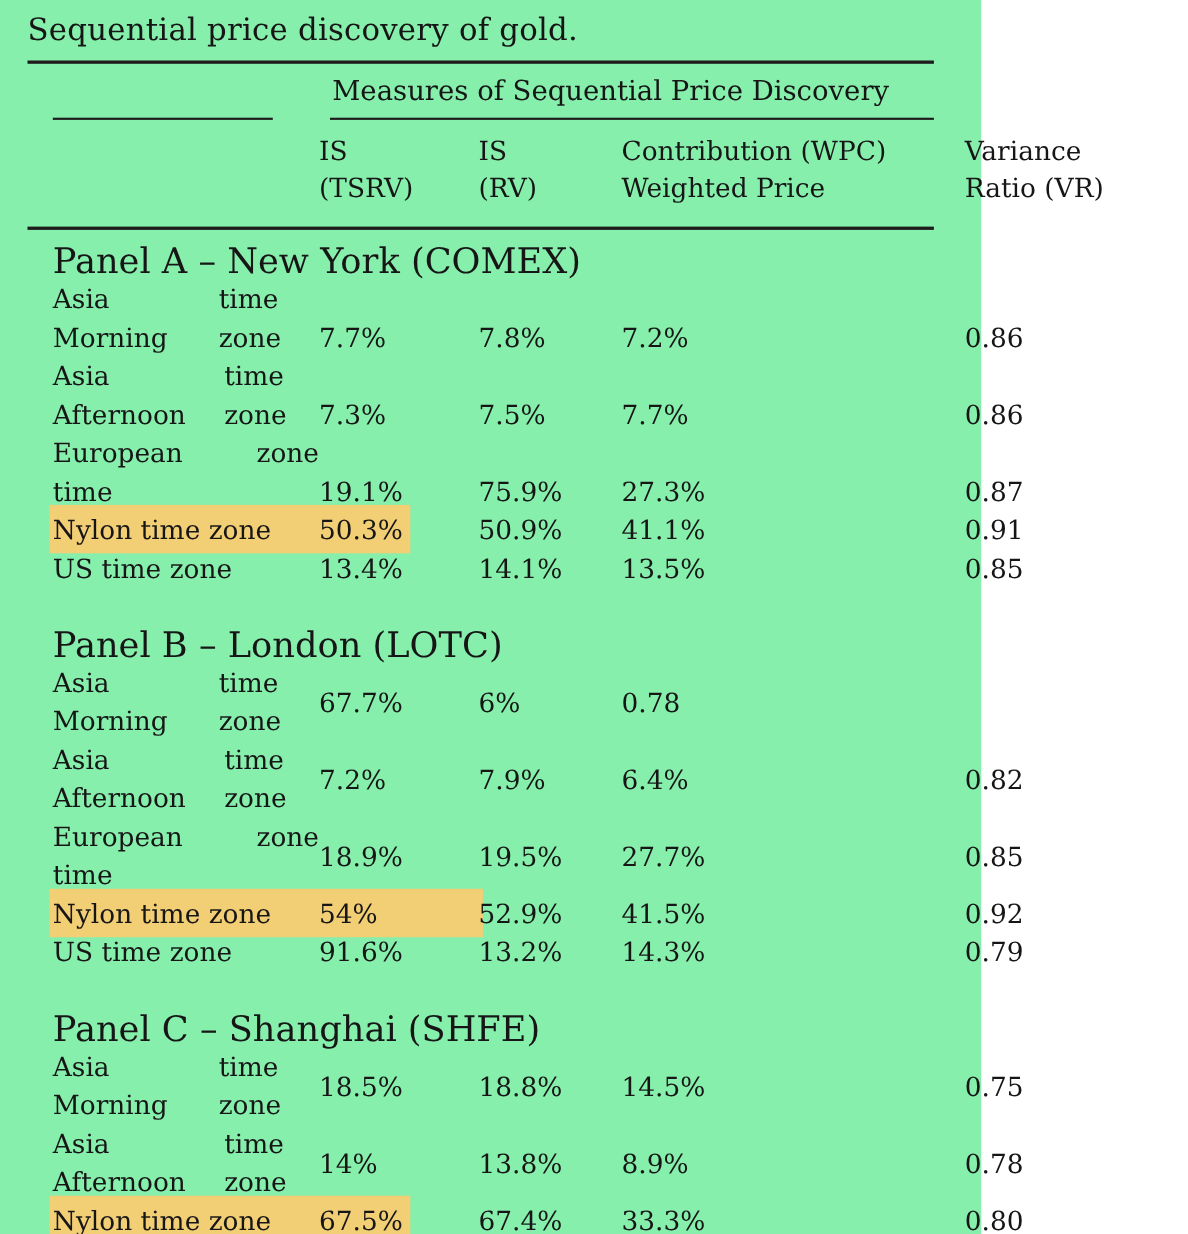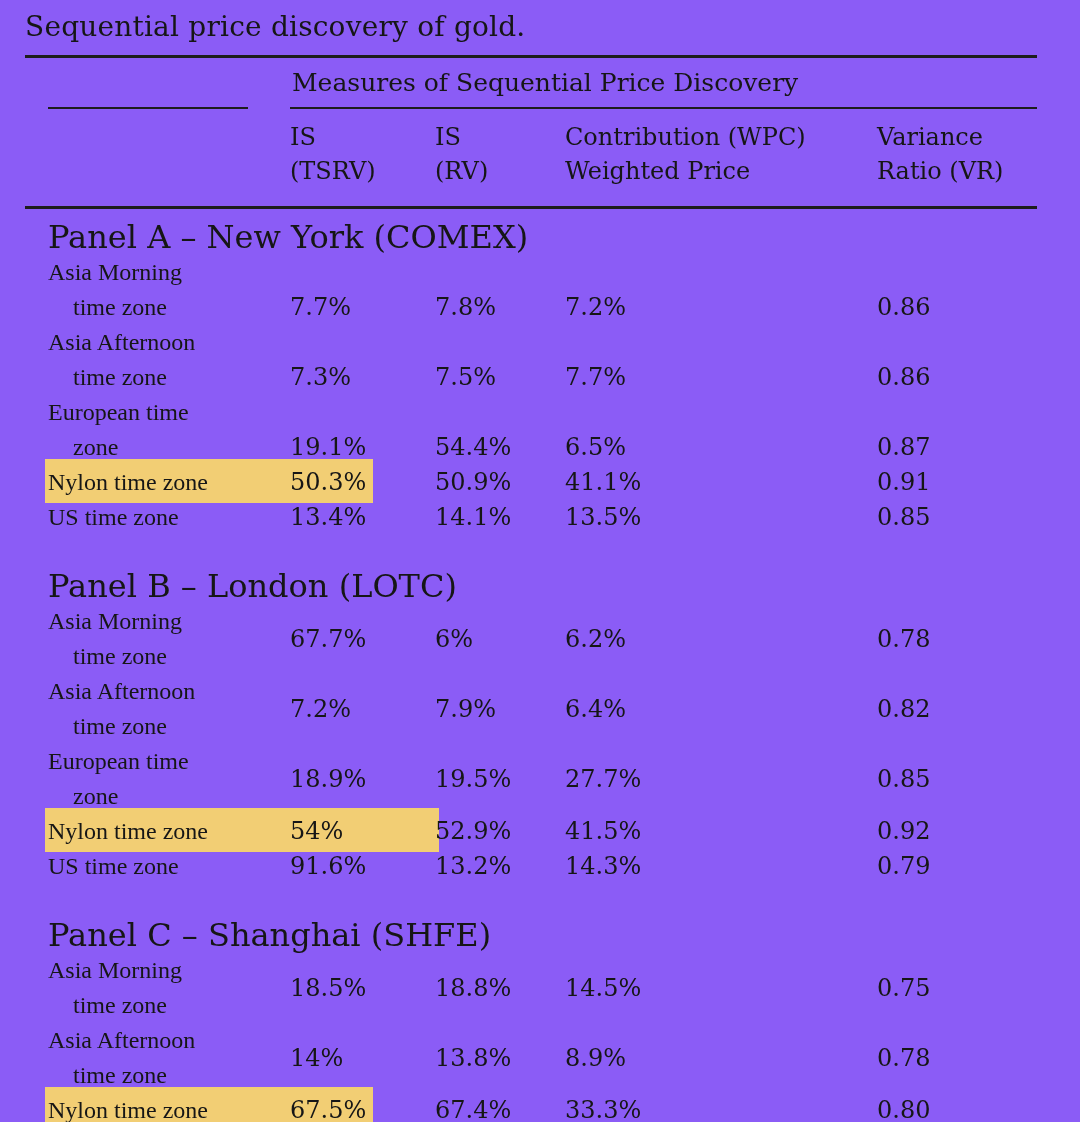--- a/index.html
+++ b/index.html
@@ -1,31 +1,31 @@
 <!DOCTYPE html>
 <html style="--hl: #F2CE74;"><head>
 <meta charset="utf-8">
 <style>
   * { margin:0; padding:0; box-sizing:border-box; }
   html,body { background:#ffffff; }
   body { width:1080px; height:1122px; overflow:hidden; }
   .page {
-    width:1080px; height:1122px;
+    width:892px; height:1122px;
     padding:6px 43px 0 25px;
     font-family:"DejaVu Serif","Liberation Serif",serif;
     color:#161616;
-    background:#8b5cf6;
+    background:#86efac;
   }
   .doc-title { font-size:28px; line-height:42px; letter-spacing:0.2px; }
   .rule { height:3px; background:#1d1d1d; }
   .rule-top { margin-top:7px; }
   .rule-mid { margin-top:9px; }
 
   
-  .spanner-row { display:flex; align-items:stretch; }
+  .spanner-row { display:flex; align-items:stretch;gap:10px; }
   .spanner-left { width:265px; position:relative; }
   .stub-line { position:absolute; bottom:0; left:23px; width:200px; height:2px; background:#1d1d1d; }
   .spanner-right { flex:1; border-bottom:2px solid #1d1d1d; padding:9px 0 8px 2px; }
   .spanner-label { font-size:25px; line-height:32px; }
 
   
   .chead { display:flex; padding:11px 0 9px 0; font-size:24px; }
   .chead .cell { line-height:34px; }
 
   
@@ -37,21 +37,21 @@
   .c4 { width:160px; }
 
   
   .panel { padding-top:11px; }
   .panel + .panel { margin-top:23px; }
   .panel-title { font-size:32px; line-height:35px; padding-left:23px; }
   .row { display:flex; font-size:24px; position:relative; }
   .row .cell { line-height:35px; position:relative; z-index:1; }
   .row.bottom { align-items:flex-end; }
   .row.center { align-items:center; }
-  .lbl { display:flex; flex-direction:column;font-family:Liberation Serif, serif; }
+  .lbl { display:flex; flex-direction:row; }
   .lbl .l2 { padding-left:25px; }
 
   
   .row.hl::before {
     content:"";
     position:absolute;
     left:20px; top:-6px; bottom:-3px;
     background:var(--hl,#F2CE74);
     z-index:0;
   }
@@ -122,22 +122,22 @@
       <div class="cell c3">7.7%</div>
       <div class="cell c4">0.86</div>
     </div>
 
     <div class="row bottom">
       <div class="cell c-label lbl">
         <span class="l1">European time</span>
         <span class="l2">zone</span>
       </div>
       <div class="cell c1">19.1%</div>
-      <div class="cell c2">54.4%</div>
-      <div class="cell c3">6.5%</div>
+      <div class="cell c2">75.9%</div>
+      <div class="cell c3">27.3%</div>
       <div class="cell c4">0.87</div>
     </div>
 
     <div class="row bottom hl hl-narrow">
       <div class="cell c-label lbl">
         <span class="l1">Nylon time zone</span>
       </div>
       <div class="cell c1">50.3%</div>
       <div class="cell c2">50.9%</div>
       <div class="cell c3">41.1%</div>
@@ -158,21 +158,20 @@
   <div class="panel">
     <div class="panel-title">Panel B – London (LOTC)</div>
 
     <div class="row center">
       <div class="cell c-label lbl">
         <span class="l1">Asia Morning</span>
         <span class="l2">time zone</span>
       </div>
       <div class="cell c1">67.7%</div>
       <div class="cell c2">6%</div>
-      <div class="cell c3">6.2%</div>
       <div class="cell c4">0.78</div>
     </div>
 
     <div class="row center">
       <div class="cell c-label lbl">
         <span class="l1">Asia Afternoon</span>
         <span class="l2">time zone</span>
       </div>
       <div class="cell c1">7.2%</div>
       <div class="cell c2">7.9%</div>

